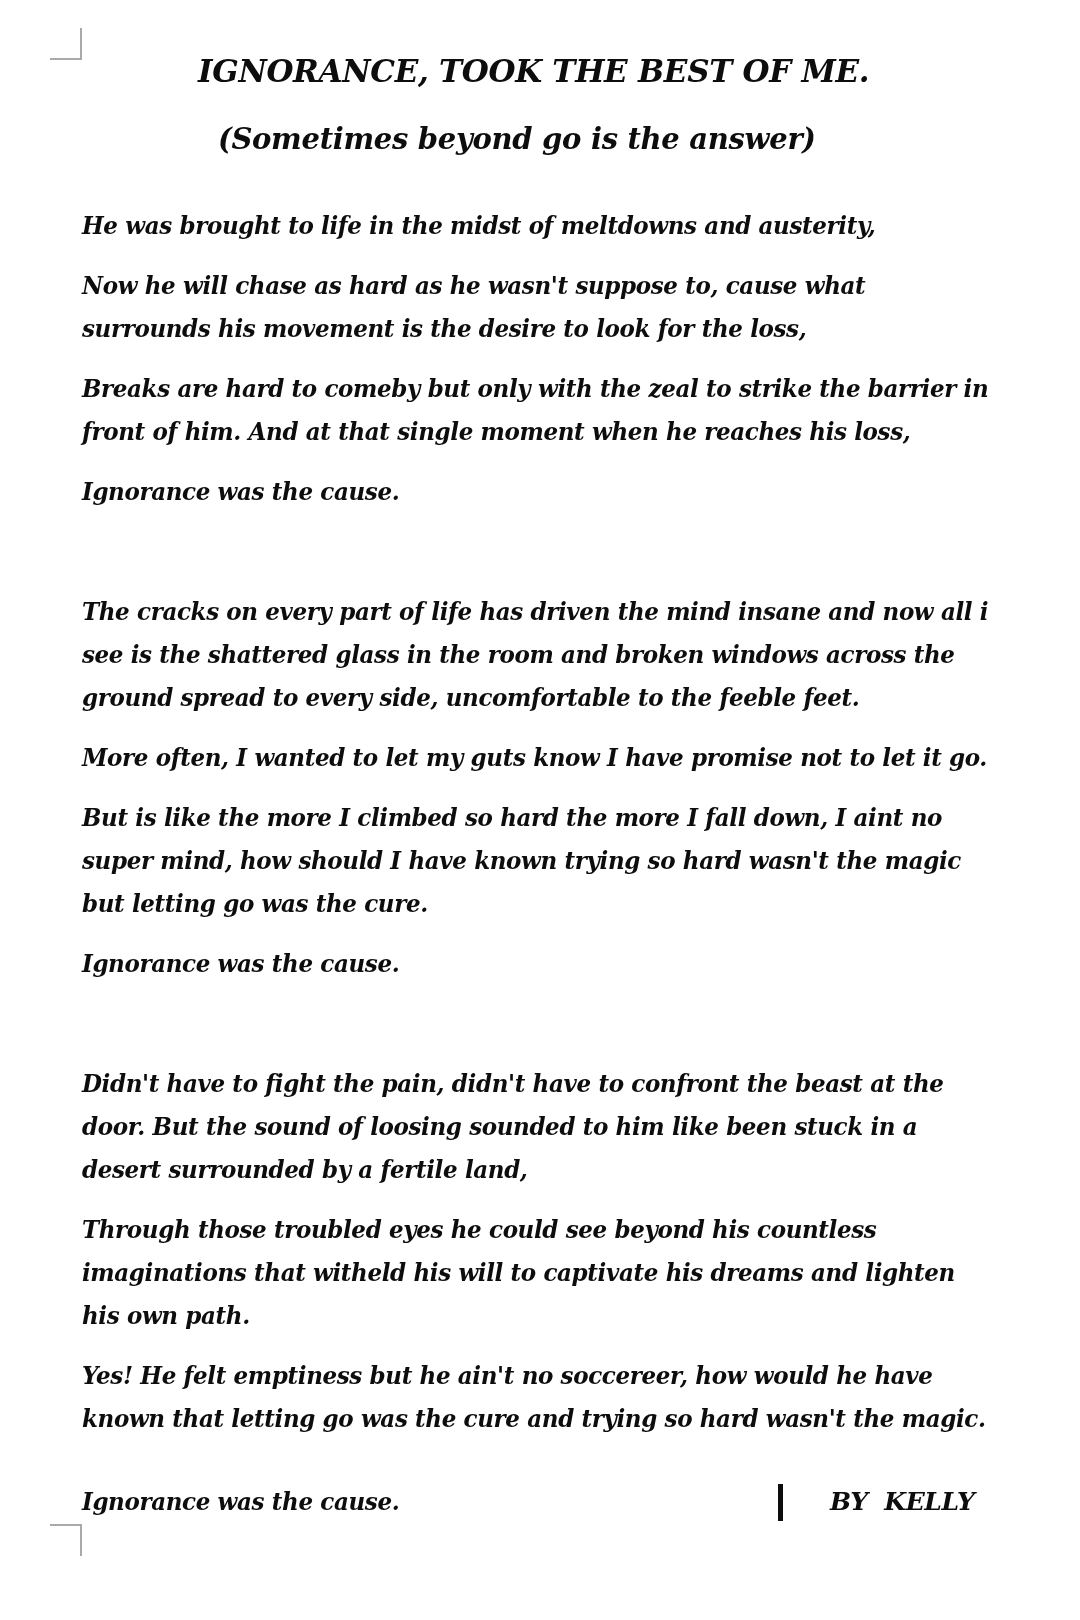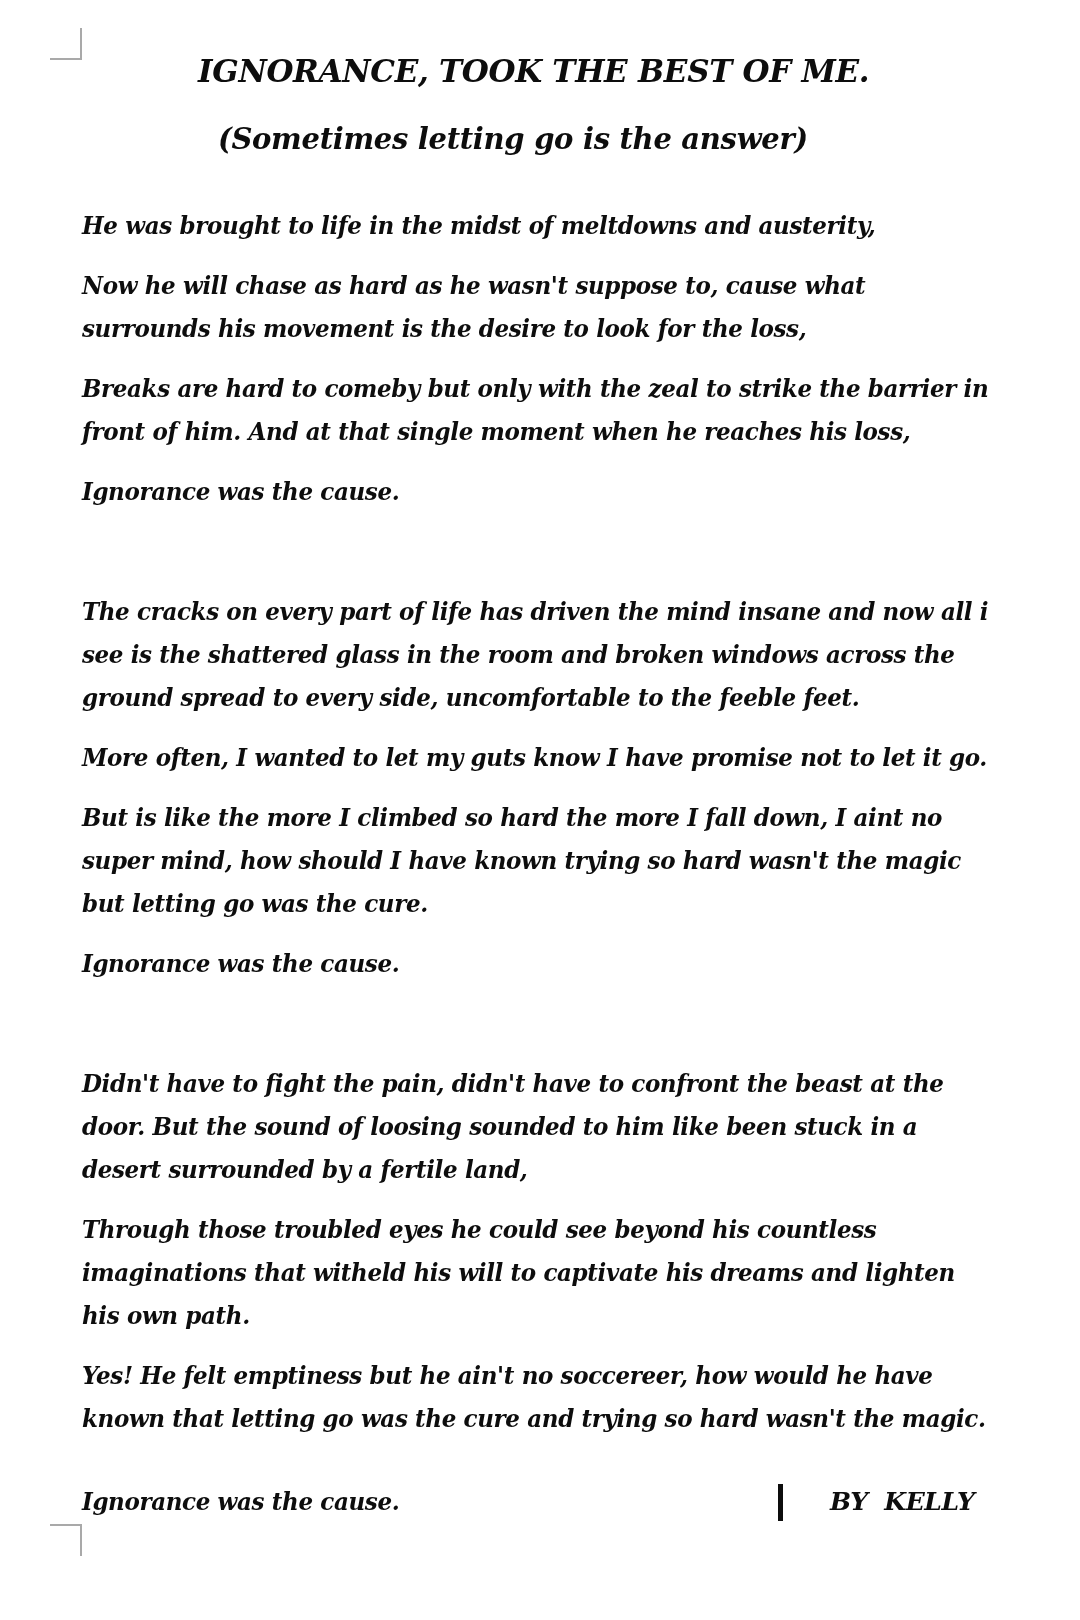--- a/index.html
+++ b/index.html
@@ -101,21 +101,21 @@
 
   <div class="crop tl"></div>
   <div class="crop tr"></div>
   <div class="crop bl"></div>
   <div class="crop br"></div>
 
   <div class="content">
 
     <h1 class="doc-title">IGNORANCE, TOOK THE BEST OF ME.</h1>
 
-    <h2 class="doc-subtitle">(Sometimes letting go is the answer)</h2>
+    <h2 class="doc-subtitle">(Sometimes beyond go is the answer)</h2>
 
     <div class="paras">
         <p>He was brought to life in the midst of meltdowns and austerity,</p>
         <p>Now he will chase as hard as he wasn't suppose to, cause what surrounds his movement is the desire to look for the loss,</p>
         <p>Breaks are hard to comeby but only with the zeal to strike the barrier in front of him. And at that single moment when he reaches his loss,</p>
         <p class="gap">Ignorance was the cause.</p>
         <p>The cracks on every part of life has driven the mind insane and now all i see is the shattered glass in the room and broken windows across the ground spread to every side, uncomfortable to the feeble feet.</p>
         <p>More often, I wanted to let my guts know I have promise not to let it go.</p>
         <p>But is like the more I climbed so hard the more I fall down, I aint no super mind, how should I have known trying so hard wasn't the magic but letting go was the cure.</p>
         <p class="gap">Ignorance was the cause.</p>

